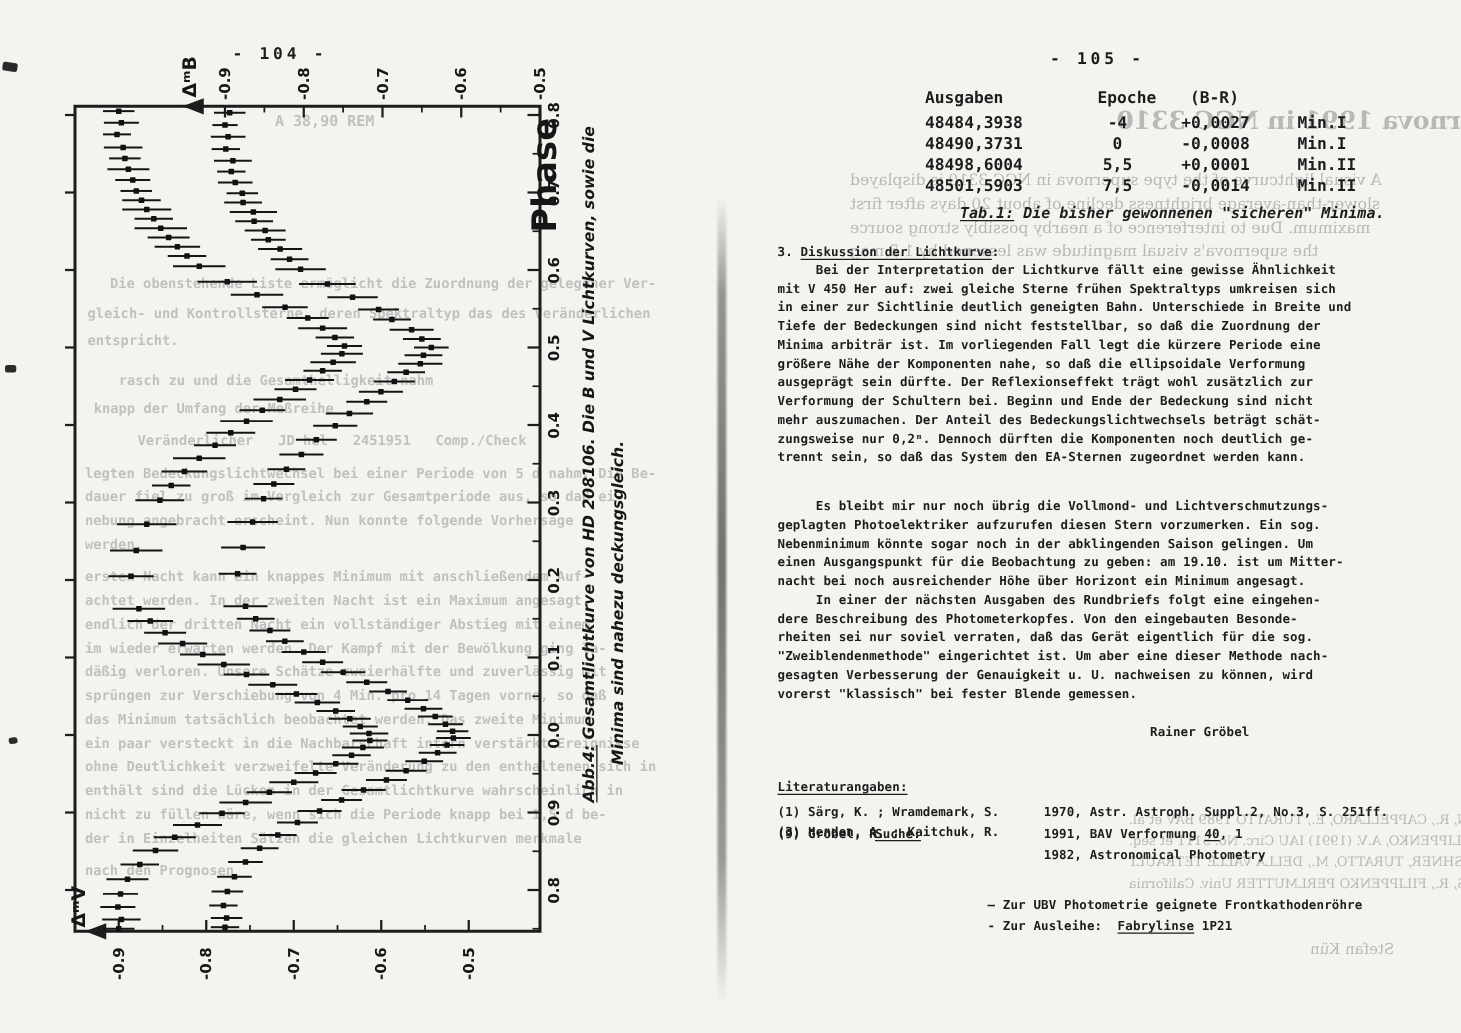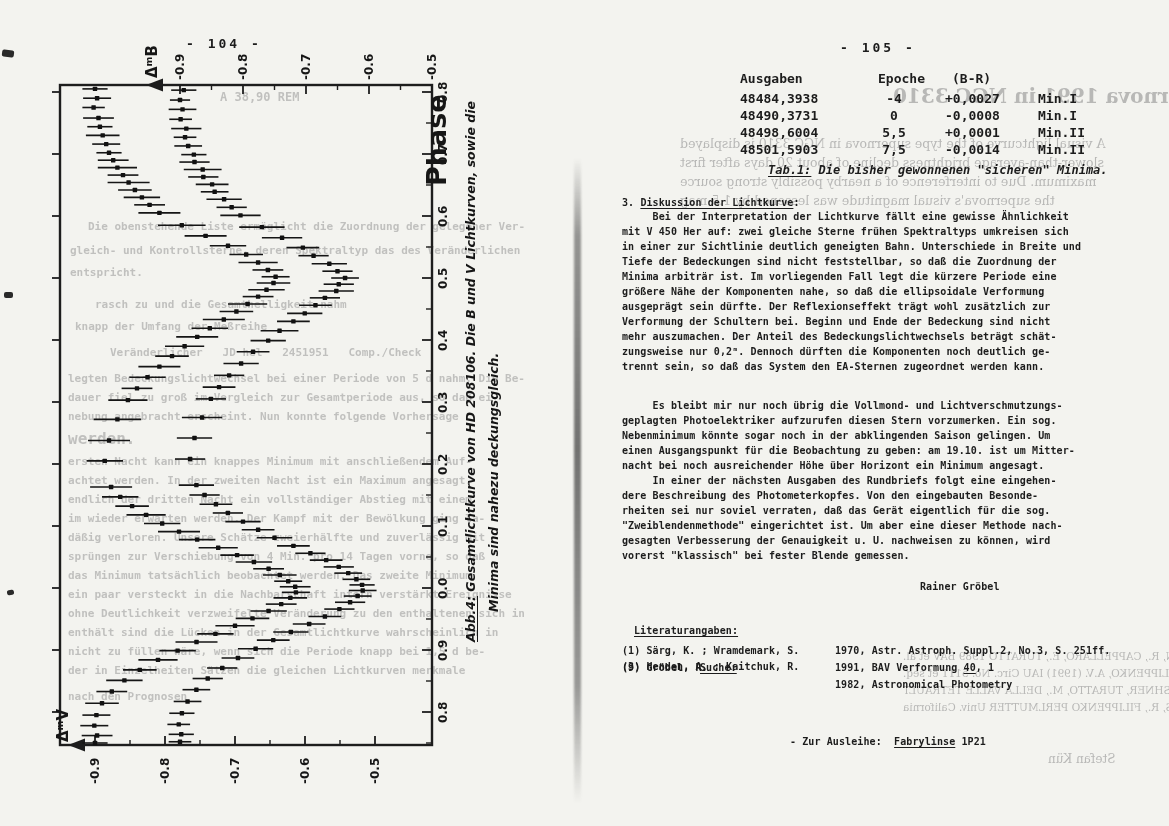--- a/index.html
+++ b/index.html
@@ -43,21 +43,21 @@
         <div class="ghost" style="left: 220px; top: 90px; font-size: 12px;">A 38,90 REM</div>
         <div class="ghost" style="left: 88px; top: 220px; font-size: 11px;">Die obenstehende Liste ermöglicht die Zuordnung der gelegener Ver-</div>
         <div class="ghost" style="left: 70px; top: 244px; font-size: 11px;">gleich- und Kontrollsterne, deren Spektraltyp das des Veränderlichen</div>
         <div class="ghost" style="left: 70px; top: 266px; font-size: 11px;">entspricht.</div>
         <div class="ghost" style="left: 95px; top: 298px; font-size: 11px;">rasch zu und die Gesamthelligkeit nahm</div>
         <div class="ghost" style="left: 75px; top: 320px; font-size: 11px;">knapp der Umfang der Meßreihe</div>
         <div class="ghost" style="left: 110px; top: 346px; font-size: 11px;">Veränderlicher   JD hel   2451951   Comp./Check</div>
         <div class="ghost" style="left: 68px; top: 372px; font-size: 11px;">legten Bedeckungslichtwechsel bei einer Periode von 5 d nahm. Die Be-</div>
         <div class="ghost" style="left: 68px; top: 391px; font-size: 11px;">dauer fiel zu groß im Vergleich zur Gesamtperiode aus, so daß ei-</div>
         <div class="ghost" style="left: 68px; top: 410px; font-size: 11px;">nebung angebracht erscheint. Nun konnte folgende Vorhersage</div>
-        <div class="ghost" style="left: 68px; top: 429px; font-size: 16px;">werden.</div>
+        <div class="ghost" style="left: 68px; top: 429px; font-size: 11px;">werden.</div>
         <div class="ghost" style="left: 68px; top: 455px; font-size: 11px;">ersten Nacht kann ein knappes Minimum mit anschließendem Auf-</div>
         <div class="ghost" style="left: 68px; top: 474px; font-size: 11px;">achtet werden. In der zweiten Nacht ist ein Maximum angesagt.</div>
         <div class="ghost" style="left: 68px; top: 493px; font-size: 11px;">endlich der dritten Nacht ein vollständiger Abstieg mit einem</div>
         <div class="ghost" style="left: 68px; top: 512px; font-size: 11px;">im wieder erwarten werden. Der Kampf mit der Bewölkung ging la-</div>
         <div class="ghost" style="left: 68px; top: 531px; font-size: 11px;">däßig verloren. Unsere Schätze zweierhälfte und zuverlässig mit</div>
         <div class="ghost" style="left: 68px; top: 550px; font-size: 11px;">sprüngen zur Verschiebung von 4 Min. pro 14 Tagen vorne, so daß</div>
         <div class="ghost" style="left: 68px; top: 569px; font-size: 11px;">das Minimum tatsächlich beobachtet werden. Das zweite Minimum</div>
         <div class="ghost" style="left: 68px; top: 588px; font-size: 11px;">ein paar versteckt in die Nachbarschaft intern verstärkt Ereignisse</div>
         <div class="ghost" style="left: 68px; top: 607px; font-size: 11px;">ohne Deutlichkeit verzweifelte Veränderung zu den enthaltenen sich in</div>
         <div class="ghost" style="left: 68px; top: 626px; font-size: 11px;">enthält sind die Lücken in der Gesamtlichtkurve wahrscheinlich in</div>
@@ -470,24 +470,25 @@
       <div class="abs mono cap" style="left:146px;top:93px;"><span class="u">Tab.1:</span><span> Die bisher gewonnenen "sicheren" Minima.</span></div>
     </div>
 
     <div class="abs mono body-line" style="left:38px;top:195px;"><span>3. </span><span class="u">Diskussion der Lichtkurve</span><span>:</span></div>
 
     <div class="abs" style="left:38px;top:209px;width:545px;" id="para1"><div class="abs mono body-line" style="left: 0px; top: 0px;">     Bei der Interpretation der Lichtkurve fällt eine gewisse Ähnlichkeit</div><div class="abs mono body-line" style="left: 0px; top: 15px;">mit V 450 Her auf: zwei gleiche Sterne frühen Spektraltyps umkreisen sich</div><div class="abs mono body-line" style="left: 0px; top: 30px;">in einer zur Sichtlinie deutlich geneigten Bahn. Unterschiede in Breite und</div><div class="abs mono body-line" style="left: 0px; top: 45px;">Tiefe der Bedeckungen sind nicht feststellbar, so daß die Zuordnung der</div><div class="abs mono body-line" style="left: 0px; top: 60px;">Minima arbiträr ist. Im vorliegenden Fall legt die kürzere Periode eine</div><div class="abs mono body-line" style="left: 0px; top: 75px;">größere Nähe der Komponenten nahe, so daß die ellipsoidale Verformung</div><div class="abs mono body-line" style="left: 0px; top: 90px;">ausgeprägt sein dürfte. Der Reflexionseffekt trägt wohl zusätzlich zur</div><div class="abs mono body-line" style="left: 0px; top: 105px;">Verformung der Schultern bei. Beginn und Ende der Bedeckung sind nicht</div><div class="abs mono body-line" style="left: 0px; top: 120px;">mehr auszumachen. Der Anteil des Bedeckungslichtwechsels beträgt schät-</div><div class="abs mono body-line" style="left: 0px; top: 135px;">zungsweise nur 0,2ᵐ. Dennoch dürften die Komponenten noch deutlich ge-</div><div class="abs mono body-line" style="left: 0px; top: 150px;">trennt sein, so daß das System den EA-Sternen zugeordnet werden kann.</div></div>
     <div class="abs" style="left:38px;top:398px;width:545px;" id="para2"><div class="abs mono body-line" style="left: 0px; top: 0px;">     Es bleibt mir nur noch übrig die Vollmond- und Lichtverschmutzungs-</div><div class="abs mono body-line" style="left: 0px; top: 15px;">geplagten Photoelektriker aufzurufen diesen Stern vorzumerken. Ein sog.</div><div class="abs mono body-line" style="left: 0px; top: 30px;">Nebenminimum könnte sogar noch in der abklingenden Saison gelingen. Um</div><div class="abs mono body-line" style="left: 0px; top: 45px;">einen Ausgangspunkt für die Beobachtung zu geben: am 19.10. ist um Mitter-</div><div class="abs mono body-line" style="left: 0px; top: 60px;">nacht bei noch ausreichender Höhe über Horizont ein Minimum angesagt.</div><div class="abs mono body-line" style="left: 0px; top: 75px;">     In einer der nächsten Ausgaben des Rundbriefs folgt eine eingehen-</div><div class="abs mono body-line" style="left: 0px; top: 90px;">dere Beschreibung des Photometerkopfes. Von den eingebauten Besonde-</div><div class="abs mono body-line" style="left: 0px; top: 105px;">rheiten sei nur soviel verraten, daß das Gerät eigentlich für die sog.</div><div class="abs mono body-line" style="left: 0px; top: 120px;">"Zweiblendenmethode" eingerichtet ist. Um aber eine dieser Methode nach-</div><div class="abs mono body-line" style="left: 0px; top: 135px;">gesagten Verbesserung der Genauigkeit u. U. nachweisen zu können, wird</div><div class="abs mono body-line" style="left: 0px; top: 150px;">vorerst "klassisch" bei fester Blende gemessen.</div></div>
 
     <div class="abs mono body-line" style="left:336px;top:579px;">Rainer Gröbel</div>
 
-    <div class="abs mono body-line u" style="left:50px;top:623px;">Literaturangaben:</div>
+    <div class="abs mono body-line u" style="left:38px;top:623px;">Literaturangaben:</div>
     <div class="abs mono body-line" style="left:38px;top:643px;">(1) Särg, K. ; Wramdemark, S.</div>
     <div class="abs mono body-line" style="left:251px;top:643px;">1970, Astr. Astroph. Suppl.2, No.3, S. 251ff.</div>
     <div class="abs mono body-line" style="left:38px;top:660px;">(9) Gröbel, R.</div>
     <div class="abs mono body-line" style="left:251px;top:660px;"><span>1991, BAV Verformung </span><span class="u">40</span><span>, 1</span></div>
     <div class="abs mono body-line" style="left:38px;top:643px;margin-top:16px;">(3) Henden, A. ; Kaitchuk, R.</div>
     <div class="abs mono body-line" style="left:251px;top:677px;">1982, Astronomical Photometry</div>
 
     <div class="abs mono body-line u" style="left:116px;top:660px;">Suche:</div>
+    <div class="abs mono body-line" style="left:206px;top:717px;"><span>–</span><span>&nbsp;</span><span>Zur UBV Photometrie geignete Frontkathodenröhre</span></div>
     <div class="abs mono body-line" style="left:206px;top:734px;"><span>-</span><span>&nbsp;</span><span>Zur Ausleihe:  </span><span class="u">Fabrylinse</span><span> 1P21</span></div>
   </div>
 </div>
 
 </body></html>

